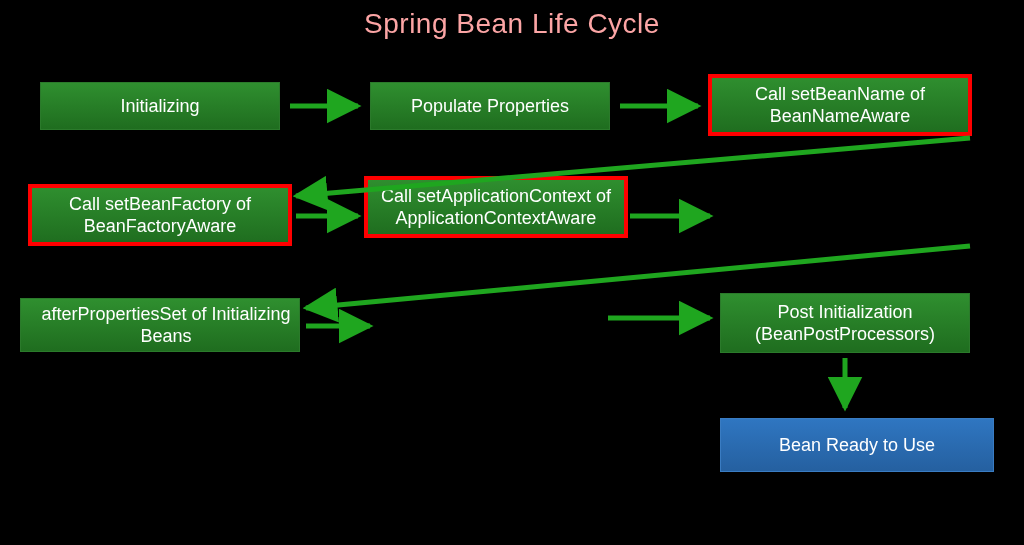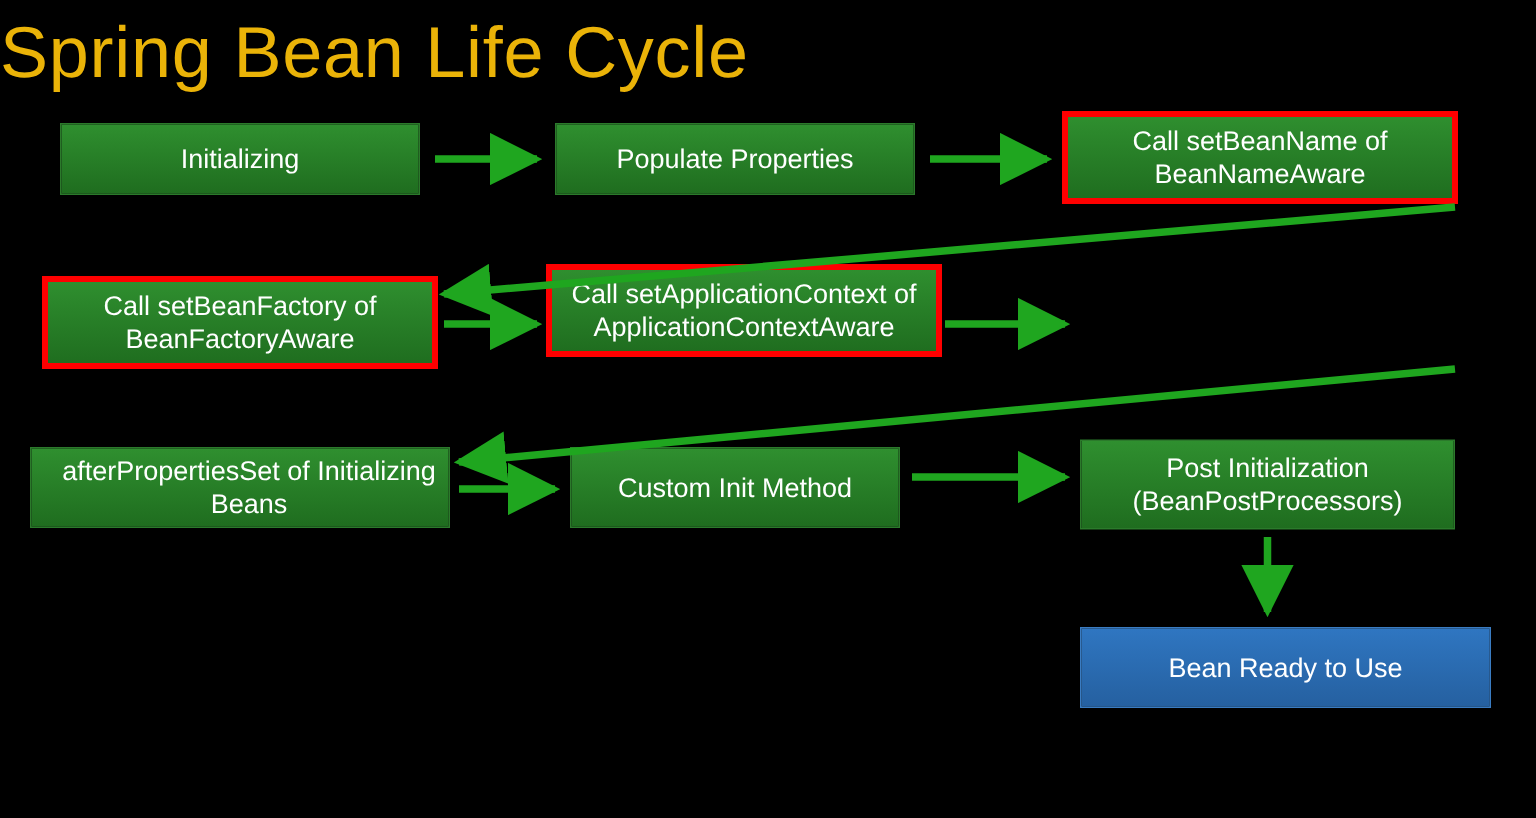--- a/index.html
+++ b/index.html
@@ -5,24 +5,24 @@
     * { box-sizing: border-box; margin: 0; padding: 0; }
     body {
       background: #000;
       width: 1024px;
       height: 545px;
       font-family: Helvetica, Arial, sans-serif;
       overflow: hidden;
       position: relative;
     }
     .title {
-      color: #eab308;
-      font-size: 48px;
+      color: #fca5a5;
+      font-size: 28px;
       font-weight: 300;
-      text-align: left;
+      text-align: center;
       padding-top: 8px;
       letter-spacing: 0.5px;
     }
     .canvas {
       position: absolute;
       top: 68px;
       left: 0;
       width: 1024px;
       height: 477px;
     }
@@ -67,21 +67,20 @@
 <div class="canvas">
 
   <div class="box green" style="left:40px; top:14px; width:240px; height:48px;">Initializing</div>
   <div class="box green" style="left:370px; top:14px; width:240px; height:48px;">Populate Properties</div>
   <div class="box green redbox" style="left:710px; top:8px; width:260px; height:58px;text-align:center;">Call setBeanName of BeanNameAware</div>
 
   <div class="box green redbox" style="left:30px; top:118px; width:260px; height:58px;">Call setBeanFactory of BeanFactoryAware</div>
   <div class="box green redbox" style="left:366px; top:110px; width:260px; height:58px;">Call setApplicationContext of ApplicationContextAware</div>
 
   <div class="box green" style="left:20px; top:230px; width:280px; height:54px;padding-left:20px;">afterPropertiesSet of Initializing Beans</div>
-  <div class="box green" style="left:380px; top:230px; width:220px; height:54px;">Custom Init Method</div>
   <div class="box green" style="left:720px; top:225px; width:250px; height:60px;">Post Initialization (BeanPostProcessors)</div>
 
   <div class="box blue" style="left:720px; top:350px; width:274px; height:54px;">Bean Ready to Use</div>
 
   <svg class="arrows">
     <defs>
       <marker id="ah" viewBox="0 0 10 10" refX="9" refY="5" markerWidth="7" markerHeight="7" orient="auto-start-reverse">
         <path d="M0,0 L10,5 L0,10 Z" fill="#1fa61f"></path>
       </marker>
     </defs>

